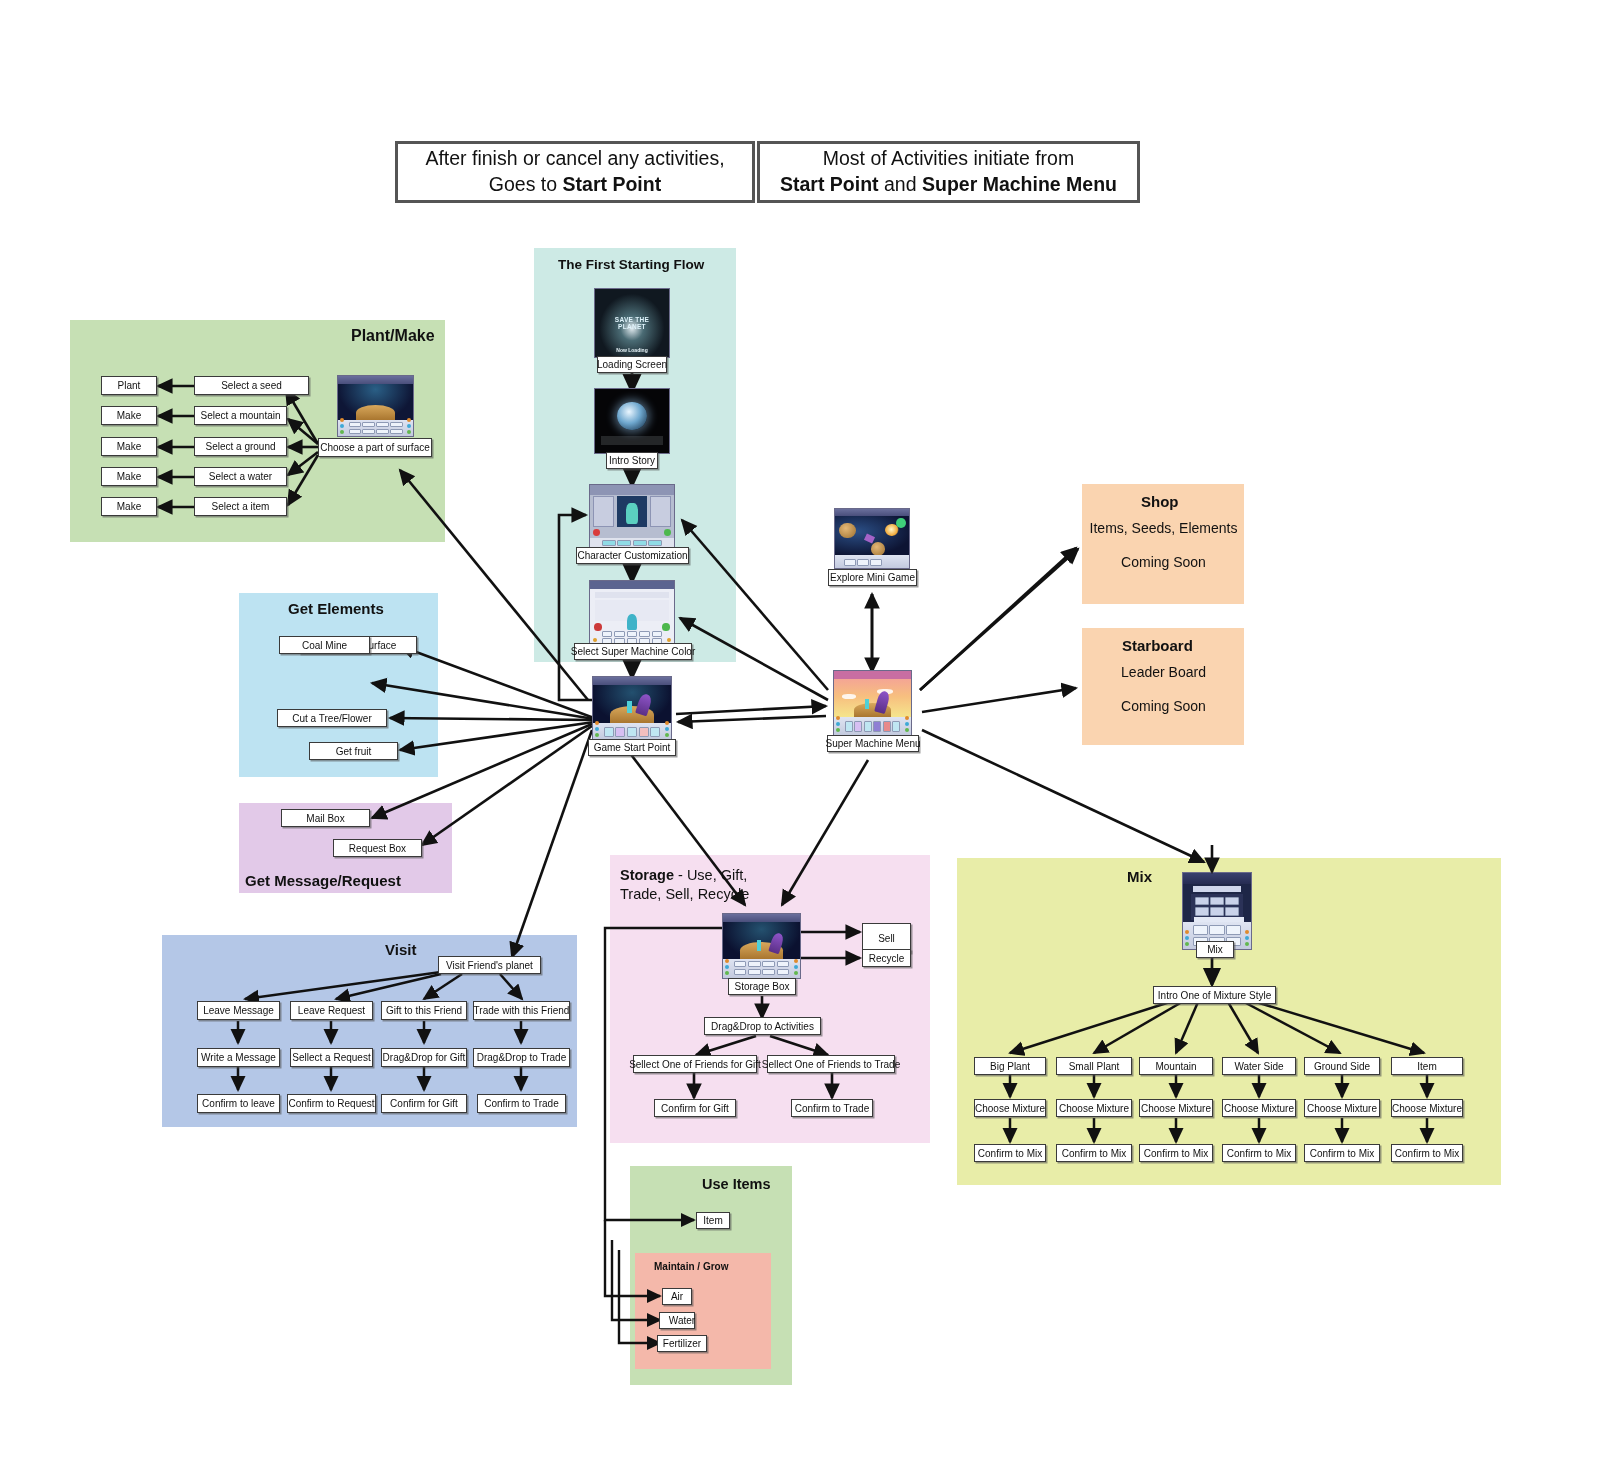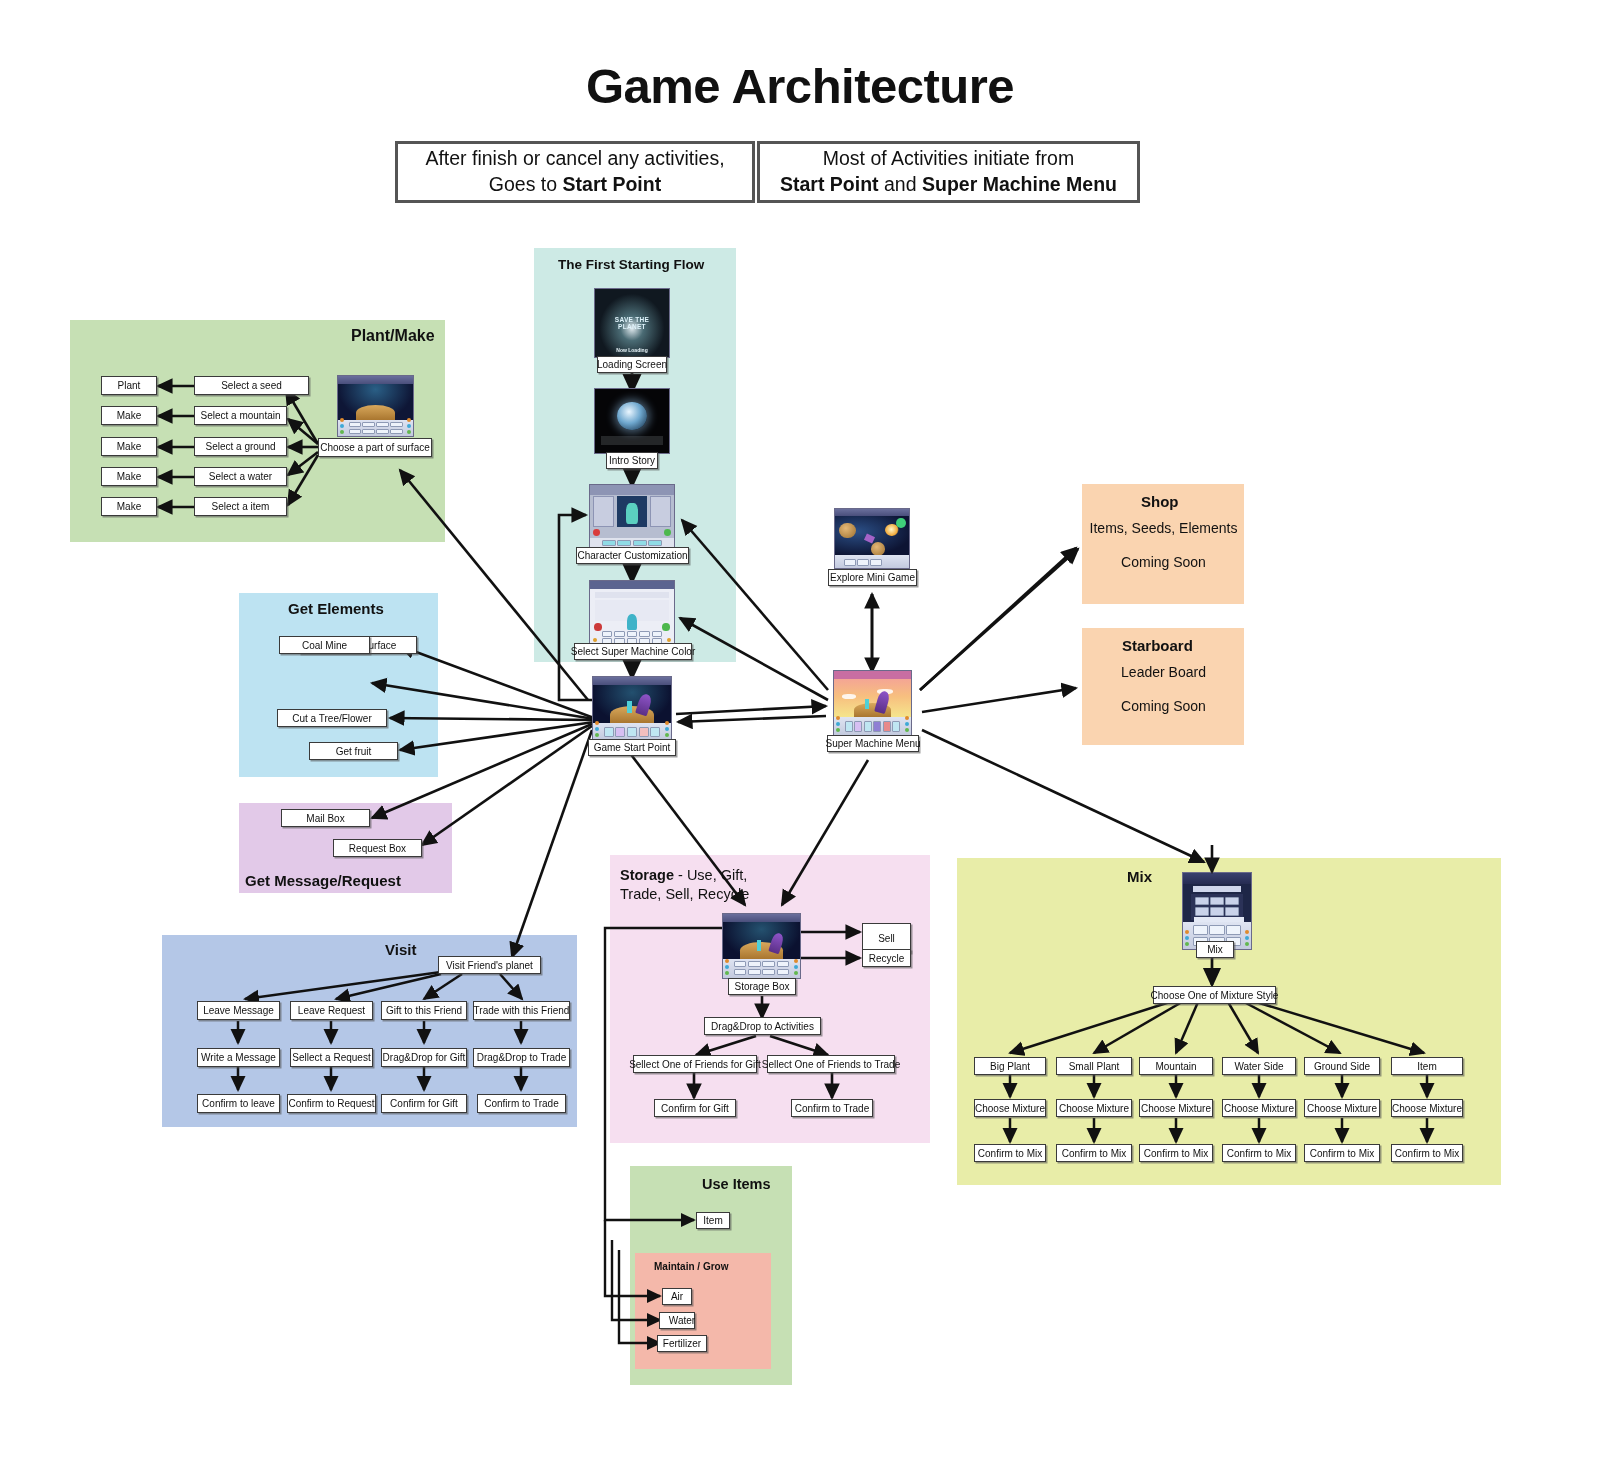--- a/index.html
+++ b/index.html
@@ -119,21 +119,20 @@
     width: 1600px; height: 1480px;
     z-index: 8;
     pointer-events: none;
   }
 </style>
 </head>
 <body>
 
 <div id="canvas">
 
-  <div id="page-title">Game Architecture</div>
 
   <div class="note-box" style="left:757px; top:141px; width:383px; height:62px;">
     <div>
       <span>Most of Activities initiate from</span><br>
       <b>Start Point</b><span> and </span><b>Super Machine Menu</b>
     </div>
   </div>
 
   <div class="note-box" style="left:395px; top:141px; width:360px; height:62px;">
     <div>
@@ -598,21 +597,21 @@
         <div class="dot" style="background:#3fa9d6;"></div>
         <div class="dot" style="background:#62b84f;"></div>
       </div>
     <div class="dotcol" style="right:2%;bottom:4%;">
         <div class="dot" style="background:#e08b2e;"></div>
         <div class="dot" style="background:#3fa9d6;"></div>
         <div class="dot" style="background:#62b84f;"></div>
       </div>
   </div>
   <div class="node" style="left:1196px; top:941px; width:38px; height:17px;">Mix</div>
-  <div class="node" style="left:1153px; top:986px; width:123px; height:18px;">Choose One of Mixture Style</div>
+  <div class="node" style="left:1153px; top:986px; width:123px; height:18px;">Intro One of Mixture Style</div>
 
   <div class="node" style="left:974px; top:1057px; width:72px; height:18px;">Big Plant</div>
   <div class="node" style="left:1056px; top:1057px; width:76px; height:18px;">Small Plant</div>
   <div class="node" style="left:1139px; top:1057px; width:74px; height:18px;">Mountain</div>
   <div class="node" style="left:1222px; top:1057px; width:74px; height:18px;">Water Side</div>
   <div class="node" style="left:1304px; top:1057px; width:76px; height:18px;">Ground Side</div>
   <div class="node" style="left:1391px; top:1057px; width:72px; height:18px;">Item</div>
 
   <div class="node" style="left:974px; top:1099px; width:72px; height:18px;">Choose Mixture</div>
   <div class="node" style="left:1056px; top:1099px; width:76px; height:18px;">Choose Mixture</div>

